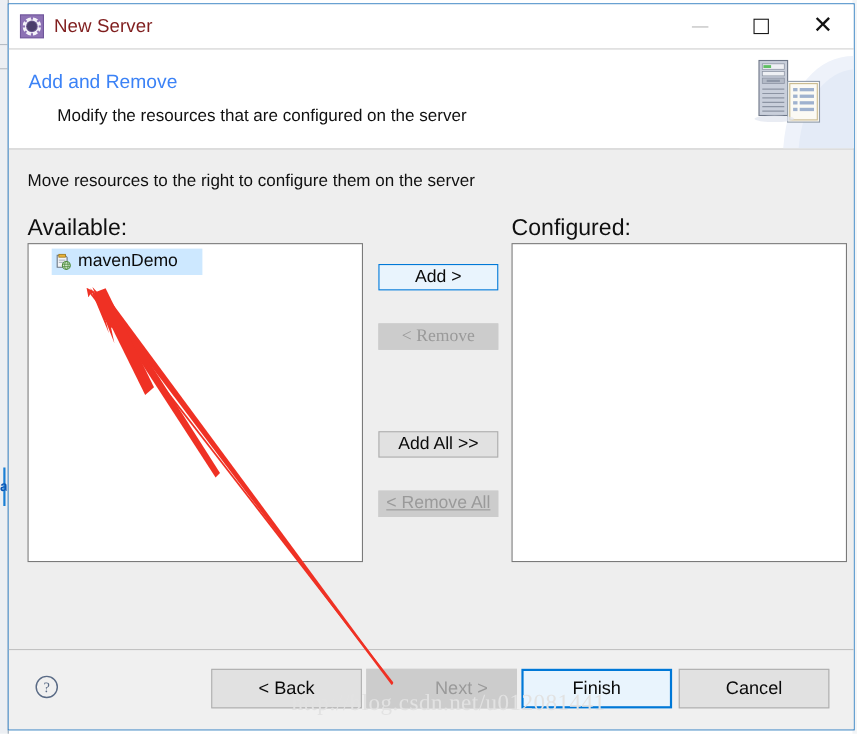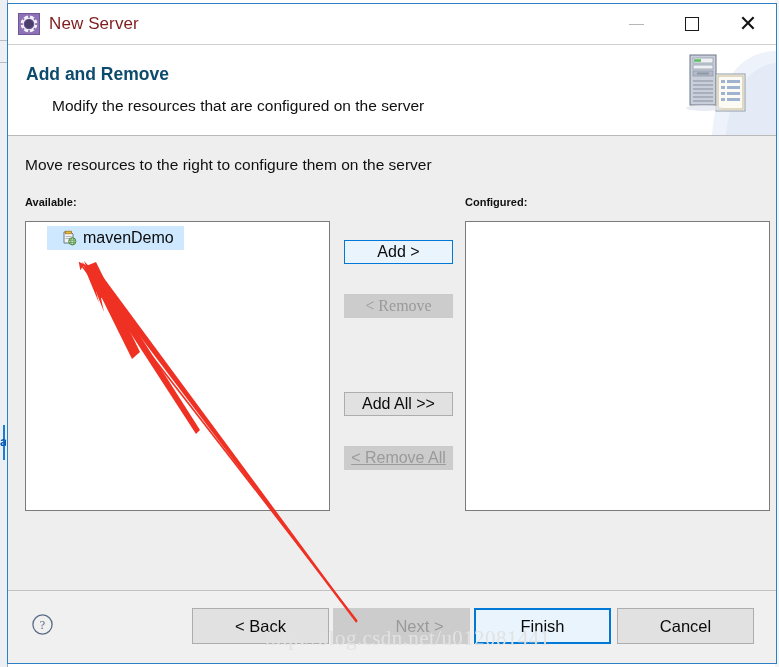--- a/index.html
+++ b/index.html
@@ -143,22 +143,22 @@
     border-top: 1px solid #cfcfcf;
     border-bottom: 1px solid #b9b9b9;
     position: relative;
     box-sizing: border-box;
   }
   #header .h-title {
     position: absolute;
     left: 18px;
     top: 19px;
     font-size: 17.5px;
-    font-weight: bold;
-    color: #0c4a6e;
+    font-weight: normal;
+    color: #3b82f6;
   }
   #header .h-sub {
     position: absolute;
     left: 44px;
     top: 52px;
     font-size: 15.5px;
     color: #101010;
   }
   #header .h-art {
     position: absolute;
@@ -177,23 +177,22 @@
   }
   .intro {
     position: absolute;
     left: 17px;
     top: 20px;
     font-size: 15.5px;
     color: #101010;
   }
   .col-label {
     position: absolute;
-    font-size: 11px;
+    font-size: 21px;
     color: #101010;
-    font-weight: bold;
   }
   .label-available { left: 17px; top: 60px; }
   .label-configured { left: 457px; top: 60px; text-align: right; }
 
   .listbox {
     position: absolute;
     background: #ffffff;
     border: 1px solid #7a7a7a;
     box-sizing: border-box;
     top: 85px;
@@ -202,21 +201,21 @@
   }
   .listbox-available { left: 17px; width: 305px; }
   .listbox-configured { left: 457px; width: 305px; }
 
   .list-item {
     display: flex;
     align-items: center;
     height: 24px;
     margin: 4px 0 0 21px;
     width: 137px;
-    padding-left: 14px;
+    padding-left: 2px;
     box-sizing: border-box;
   }
   .list-item.selected {
     background: #cde8ff;
   }
   .item-icon {
     width: 16px;
     height: 16px;
     flex: 0 0 auto;
     margin-right: 6px;

